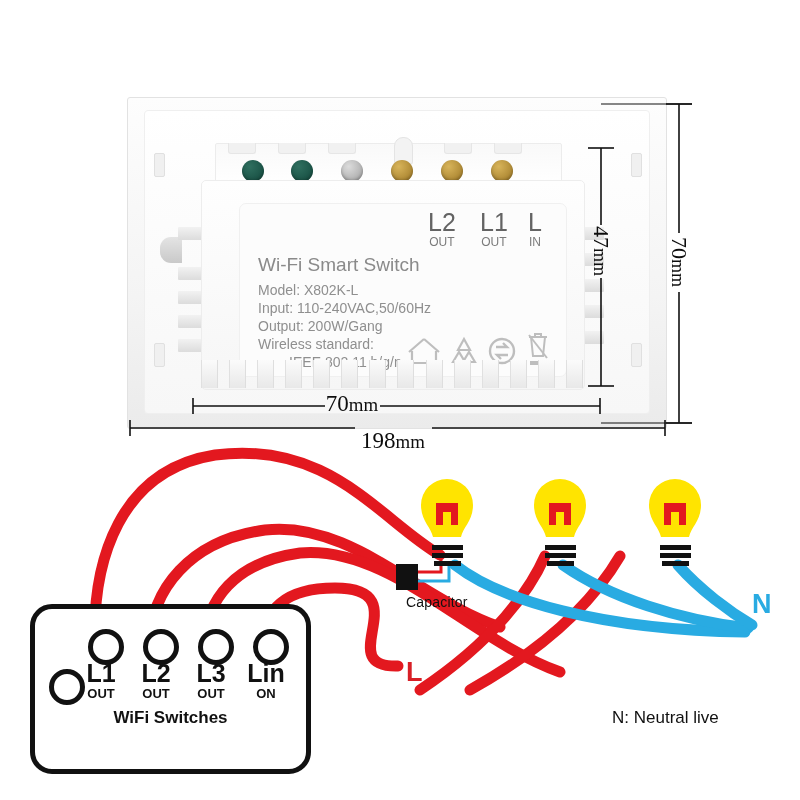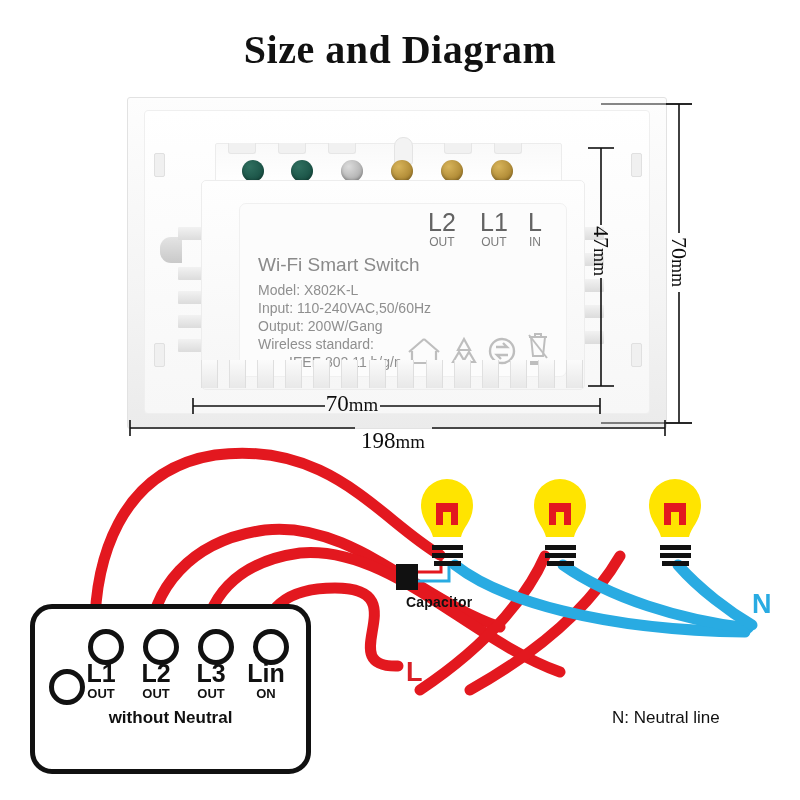--- a/index.html
+++ b/index.html
@@ -81,21 +81,21 @@
   
   .dimtext{position:absolute;font-family:"Liberation Serif",serif;color:#0d0d0d;}
   .dim-h70{font-size:23px;left:352px;top:391px;transform:translateX(-50%);}
   .dim-h117{font-size:23px;left:393px;top:428px;transform:translateX(-50%);}
   .dim-v47{font-size:22px;left:601px;top:251px;transform:translate(-50%,-50%) rotate(90deg);white-space:nowrap;}
   .dim-v70{font-size:22px;left:679px;top:262px;transform:translate(-50%,-50%) rotate(90deg);white-space:nowrap;}
   .mmsmall{font-size:.82em;}
 
   
   .cap-label{
-    position:absolute;left:406px;top:594px;font-size:14px;font-weight:700;
+    position:absolute;left:406px;top:594px;font-size:14px;font-weight:400;
     color:#111;letter-spacing:.2px;
   }
   .n-label{position:absolute;left:752px;top:589px;font-size:27px;font-weight:700;color:#29abe2;}
   .l-label{position:absolute;left:406px;top:657px;font-size:27px;font-weight:700;color:#d81f26;}
 
   
   .swbox{
     position:absolute;left:30px;top:604px;width:271px;height:160px;
     border:5px solid #111;border-radius:22px;background:#fff;
   }
@@ -112,21 +112,20 @@
   
   .legend{position:absolute;left:612px;top:706px;font-size:17px;line-height:24px;color:#111;white-space:nowrap;}
   .legend .red{color:#ee1c25;font-weight:700;font-size:19px;}
   .legend .ln{display:block;}
 </style>
 </head>
 <body>
 
 <div id="stage">
 
-  <div class="title">Size and Diagram</div>
 
   <div class="photo">
     <div class="plate-inner"></div>
 
     <div class="tab" style="left:26px;top:55px;"></div>
     <div class="tab" style="left:26px;top:245px;"></div>
     <div class="tab" style="left:503px;top:55px;"></div>
     <div class="tab" style="left:503px;top:245px;"></div>
 
     <div class="term-strip">
@@ -331,21 +330,21 @@
     <div class="port-label" style="left:146px;top:52px;">
       <div class="nm">L3</div>
       <div class="sub">OUT</div>
     </div>
     <div class="port-label" style="left:201px;top:52px;">
       <div class="nm">Lin</div>
       <div class="sub">ON</div>
     </div>
 
     <div class="swbox-title">
-      <div>without Neutral</div>
+      <div>WiFi Switches</div>
     </div>
   </div>
 
   <div class="legend">
-    <span class="ln">N: Neutral line</span>
+    <span class="ln">N: Neutral live</span>
   </div>
 
 </div>
 
 </body></html>

